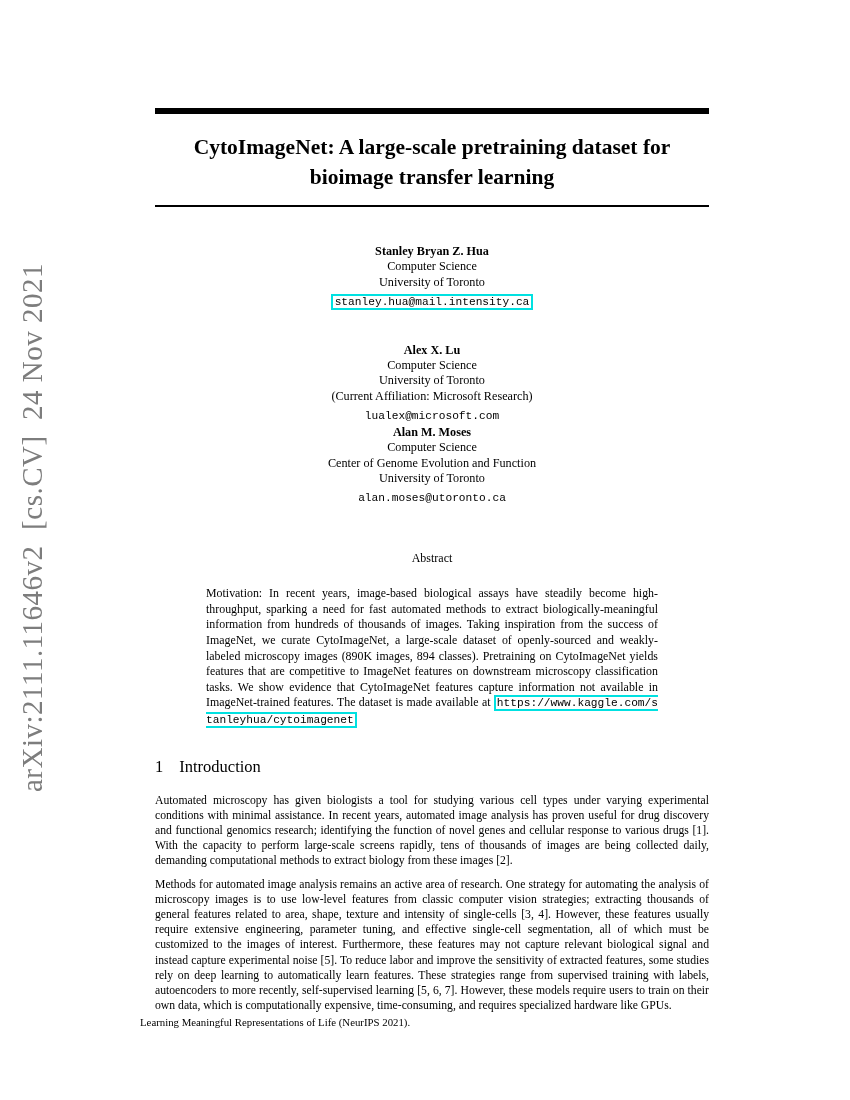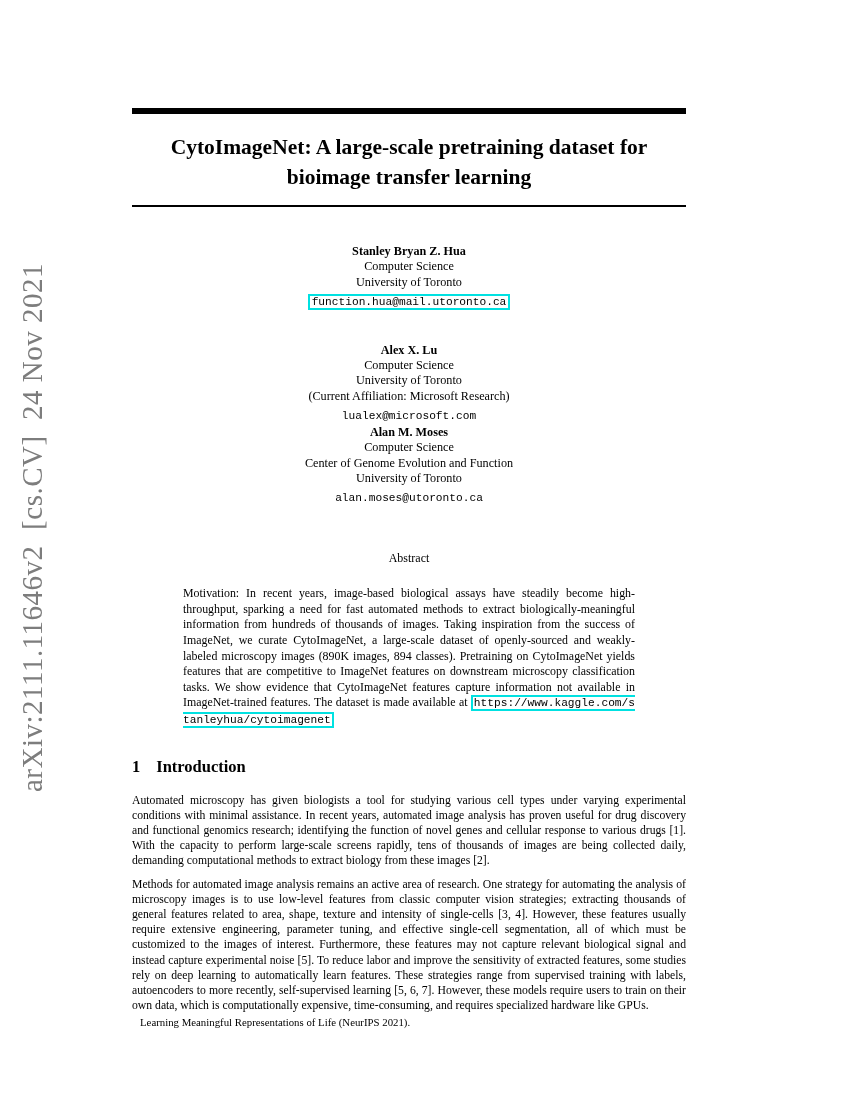--- a/index.html
+++ b/index.html
@@ -26,21 +26,21 @@
     transform: rotate(-90deg);
     font-family: "Liberation Serif", serif;
     font-size: 29px;
     color: var(--watermark-gray);
     white-space: pre;
     letter-spacing: 0.5px;
   }
 
   .content {
     position: absolute;
-    left: 132px; top: 108px;
+    left: 155px; top: 108px;
     width: 554px;
   }
 
   .rule-thick { height: 6px; background: #000; }
   .rule-thin  { height: 2px; background: #000; }
 
   h1.title {
     font-size: 21.5px;
     font-weight: bold;
     text-align: center;
@@ -81,21 +81,21 @@
     text-decoration: none;
     word-break: break-all;
     border: 2px solid var(--link-box-color);
     padding: 0 1px;
     font-family: "Liberation Mono", "DejaVu Sans Mono", monospace;
     font-size: 11.2px;
   }
 
   h2.section-heading {
     font-size: 16.5px;
-    font-weight: bold;
+    font-weight: normal;
     margin: 28px 0 0 0;
   }
   h2.section-heading .sec-num { margin-right: 16px; }
 
   p.body-para {
     text-align: justify;
     font-size: 11.7px;
     line-height: 15.2px;
     margin: 8px 0 0 0;
   }
@@ -120,21 +120,21 @@
 
     <h1 class="title">CytoImageNet: A large-scale pretraining dataset for bioimage transfer learning</h1>
 
     <div class="rule-thin"></div>
 
     <div class="author-block first">
       <div class="author-name">Stanley Bryan Z. Hua</div>
       <div class="author-affil">Computer Science</div>
       <div class="author-affil">University of Toronto</div>
       <div class="author-email">
-        <span class="mono boxed">function.hua@mail.utoronto.ca</span>
+        <span class="mono boxed">stanley.hua@mail.intensity.ca</span>
       </div>
     </div>
 
     <div class="author-row">
 
       <div class="author-block">
         <div class="author-name">Alex X. Lu</div>
         <div class="author-affil">Computer Science</div>
         <div class="author-affil">University of Toronto</div>
         <div class="author-affil">(Current Affiliation: Microsoft Research)</div>

